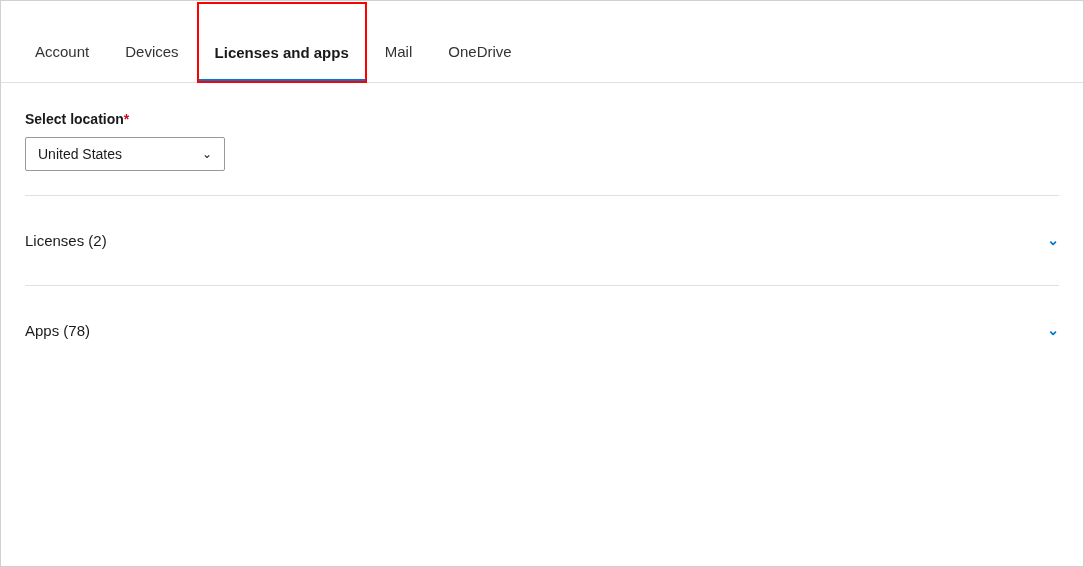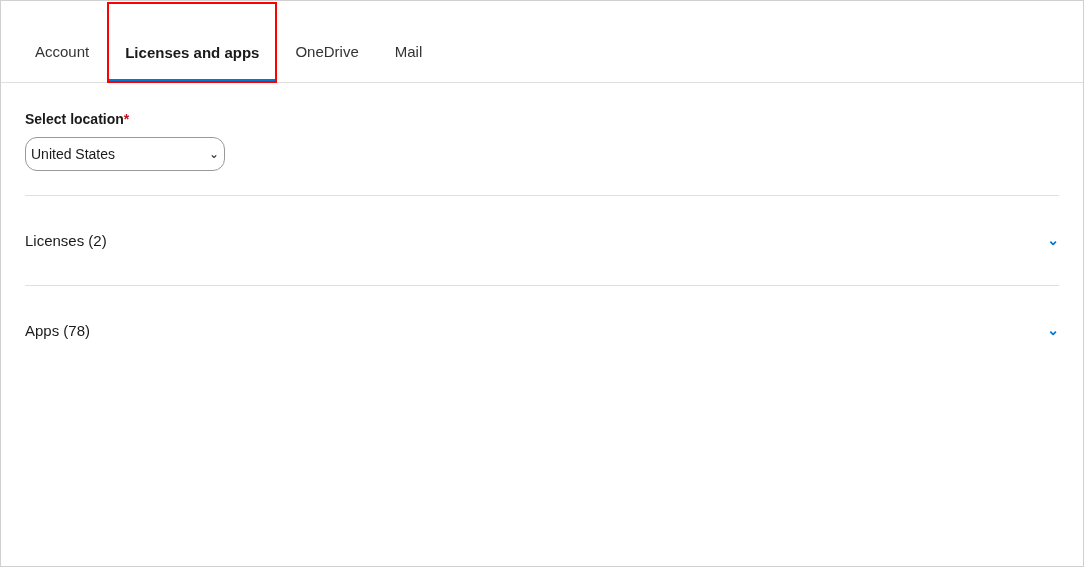--- a/index.html
+++ b/index.html
@@ -96,22 +96,22 @@
     .required-star {
       color: #c50f1f;
       font-size: 14px;
     }
 
     .location-select {
       display: flex;
       align-items: center;
       justify-content: space-between;
       border: 1px solid #999;
-      border-radius: 12px;
-      padding: 8px 5px;
+      border-radius: 2px;
+      padding: 8px 12px;
       width: 200px;
       cursor: pointer;
       background: #ffffff;
       font-size: 14px;
       color: #1a1a1a;
     }
 
     .chevron-down {
       color: #1a1a1a;
       font-size: 12px;
@@ -146,30 +146,34 @@
 </head>
 <body>
 
 <div class="container">
 
   <div class="tab-bar">
     <div class="tab">
       <span class="tab-label">Account</span>
       <div class="tab-underline"></div>
     </div>
+    <div class="tab">
+      <span class="tab-label">Devices</span>
+      <div class="tab-underline"></div>
+    </div>
     <div class="tab active">
       <span class="tab-label">Licenses and apps</span>
       <div class="tab-underline"></div>
     </div>
     <div class="tab">
+      <span class="tab-label">Mail</span>
+      <div class="tab-underline"></div>
+    </div>
+    <div class="tab">
       <span class="tab-label">OneDrive</span>
-      <div class="tab-underline"></div>
-    </div>
-    <div class="tab">
-      <span class="tab-label">Mail</span>
       <div class="tab-underline"></div>
     </div>
   </div>
 
   <div class="content">
 
     <div class="select-location-label">
       <span>Select location</span>
       <span class="required-star">*</span>
     </div>

